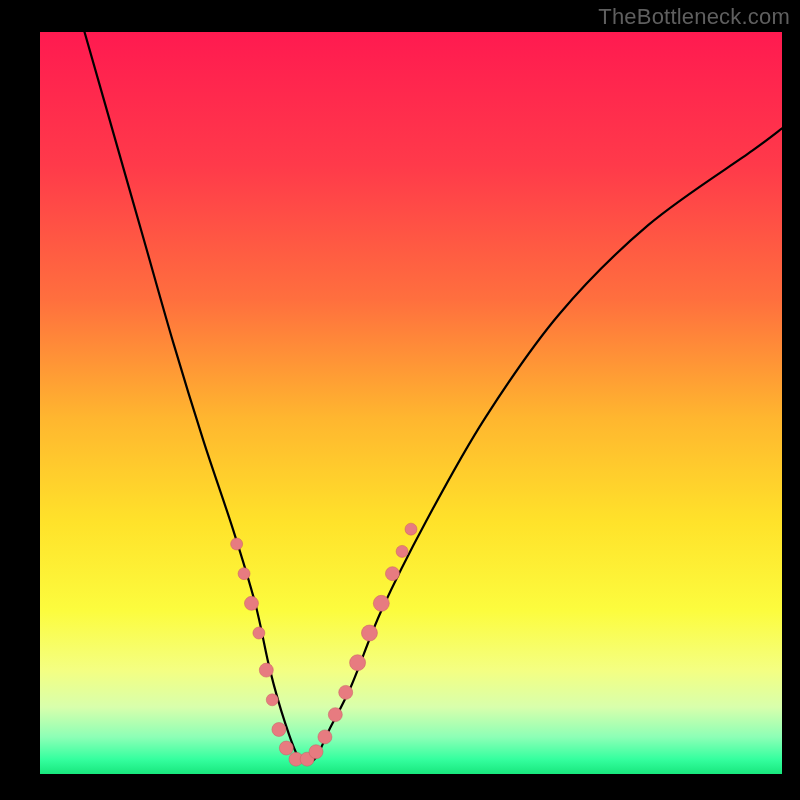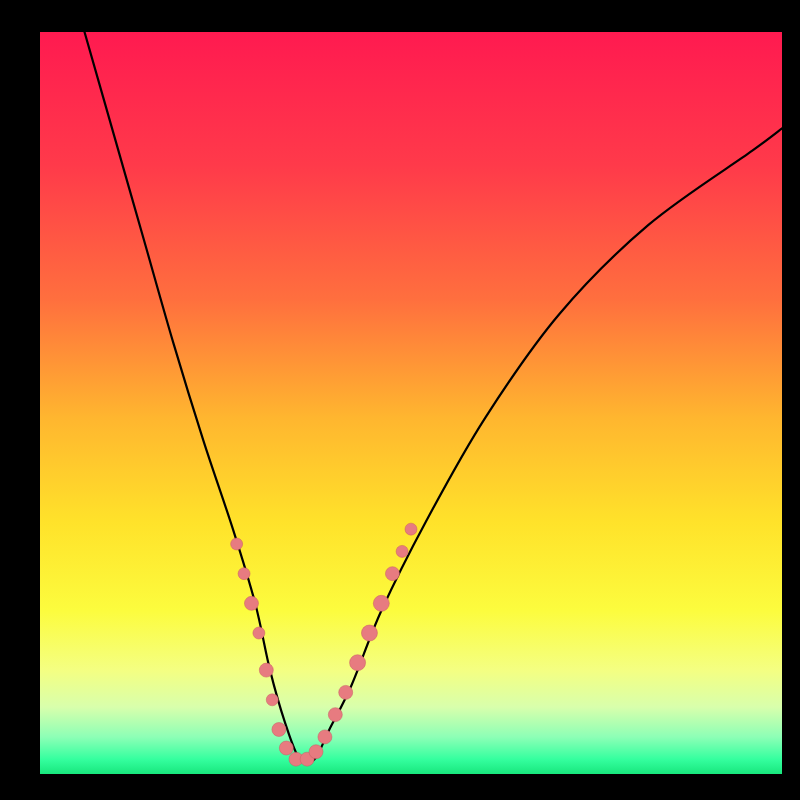--- a/index.html
+++ b/index.html
@@ -49,20 +49,21 @@
     position: absolute;
     inset: 0;
     z-index: 4;
   }
 </style>
 </head>
 <body>
 
 <div class="frame">
 
+  <div class="watermark">TheBottleneck.com</div>
 
   <div class="plot-area">
 
     <svg class="gradient-bg" viewBox="0 0 742 742" preserveAspectRatio="none">
       <defs>
         <linearGradient id="bgGrad" x1="0" y1="0" x2="0" y2="1">
             <stop offset="0%" stop-color="#ff1a50"></stop>
             <stop offset="18%" stop-color="#ff3a4a"></stop>
             <stop offset="36%" stop-color="#ff6f3e"></stop>
             <stop offset="52%" stop-color="#ffb62f"></stop>

